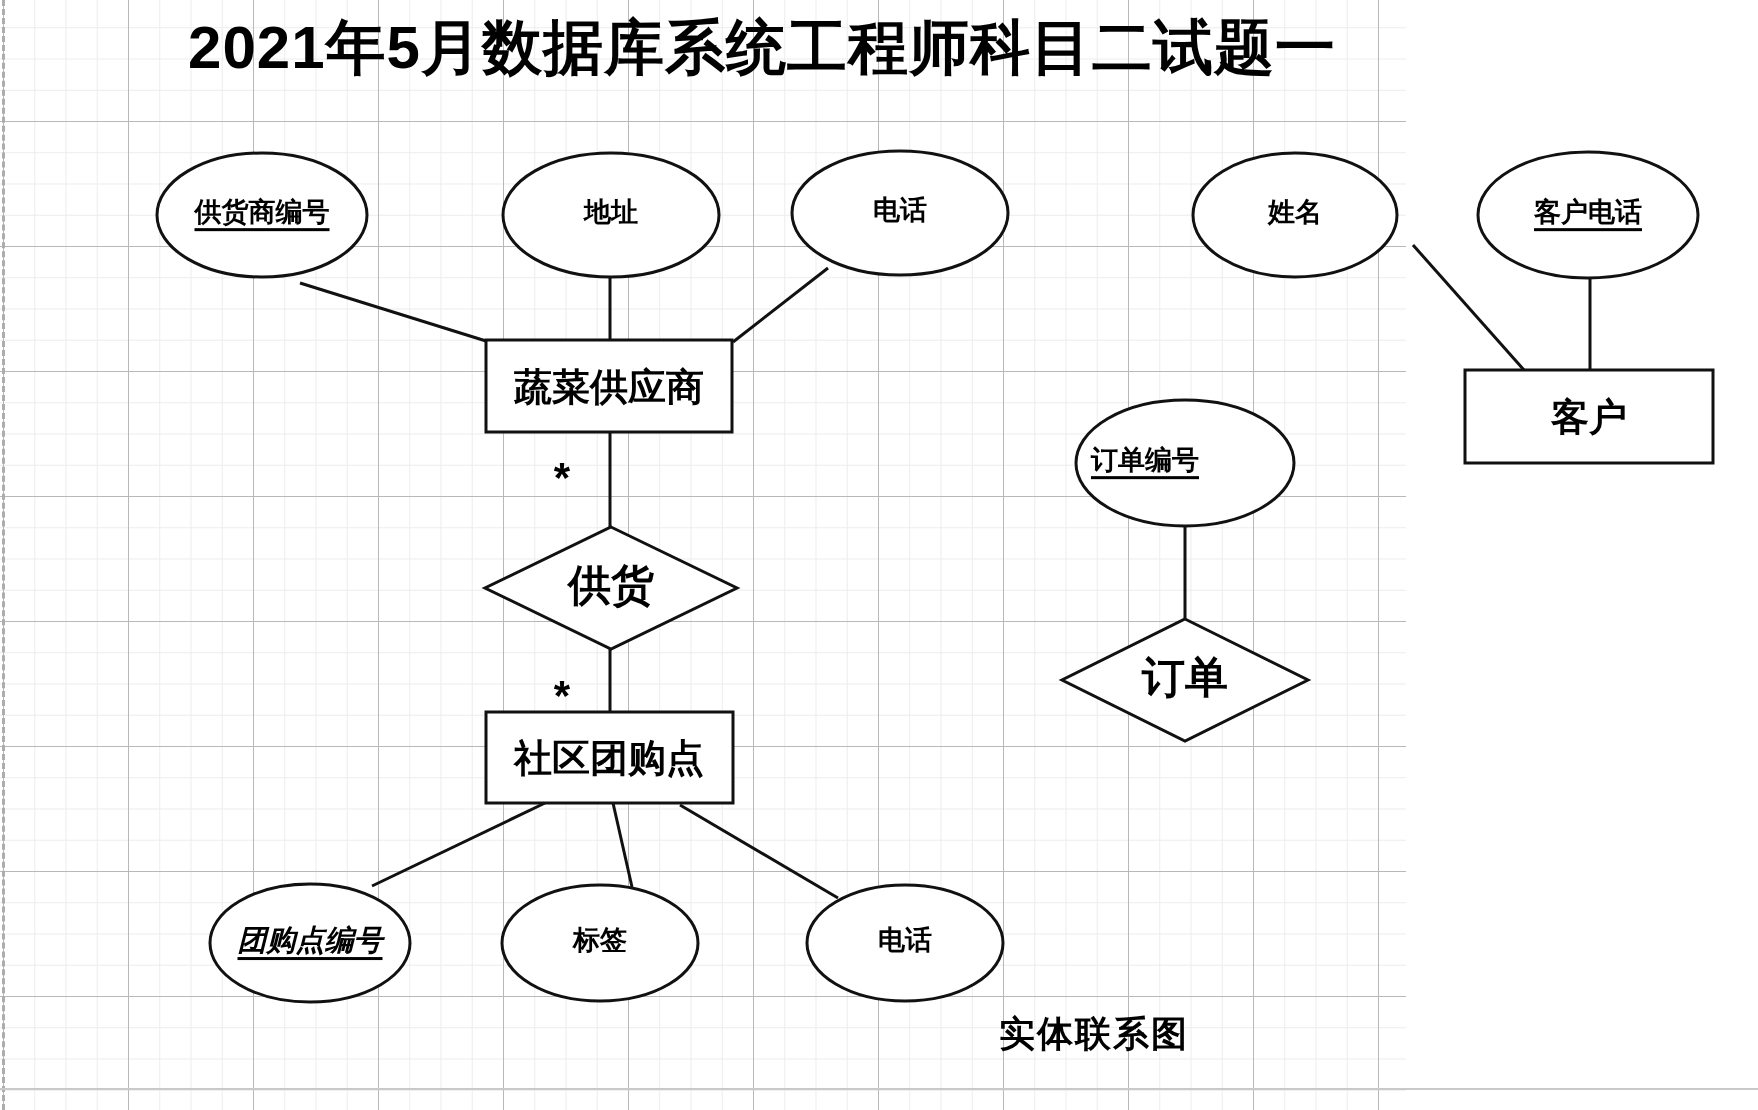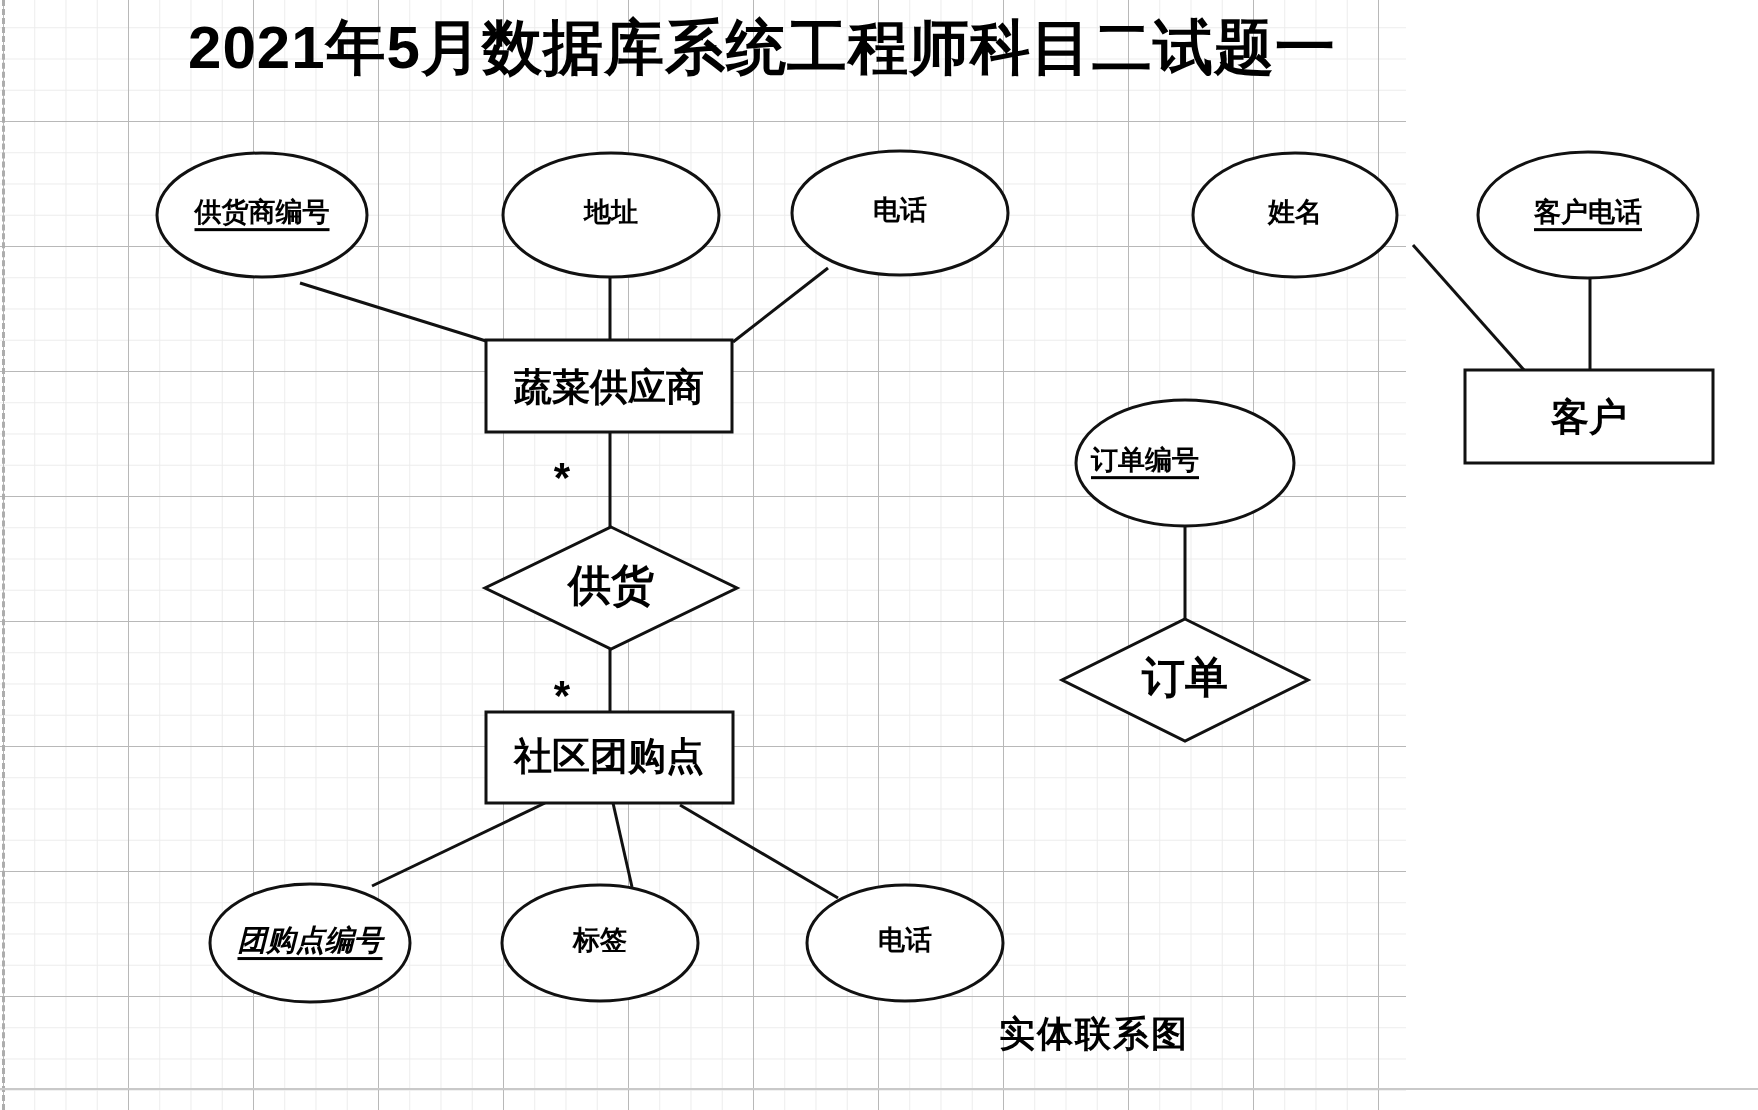--- a/index.html
+++ b/index.html
@@ -97,21 +97,21 @@
   <div class="lbl attr-lbl" style="left:611px;top:213px;">地址</div>
   <div class="lbl attr-lbl" style="left:900px;top:211px;">电话</div>
   <div class="lbl attr-lbl" style="left:1295px;top:213px;">姓名</div>
   <div class="lbl attr-lbl key" style="left:1588px;top:213px;">客户电话</div>
   <div class="lbl attr-lbl key" style="left:1145px;top:461px;">订单编号</div>
   <div class="lbl attr-sm key" style="left:310px;top:941px;">团购点编号</div>
   <div class="lbl attr-lbl" style="left:600px;top:941px;">标签</div>
   <div class="lbl attr-lbl" style="left:905px;top:941px;">电话</div>
 
   <div class="lbl entity-lbl" style="left:609px;top:388px;">蔬菜供应商</div>
-  <div class="lbl entity-lbl" style="left:609px;top:759px;font-family:Liberation Mono, monospace;">社区团购点</div>
+  <div class="lbl entity-lbl" style="left:609px;top:759px;">社区团购点</div>
   <div class="lbl entity-lbl" style="left:1589px;top:418px;">客户</div>
 
   <div class="lbl rel-lbl" style="left:611px;top:586px;">供货</div>
   <div class="lbl rel-lbl" style="left:1185px;top:678px;">订单</div>
 
   <div class="lbl card" style="left:562px;top:478px;">*</div>
   <div class="lbl card" style="left:562px;top:696px;">*</div>
 
   <div class="lbl caption" style="left:1094px;top:1034px;">实体联系图</div>
 </div>

